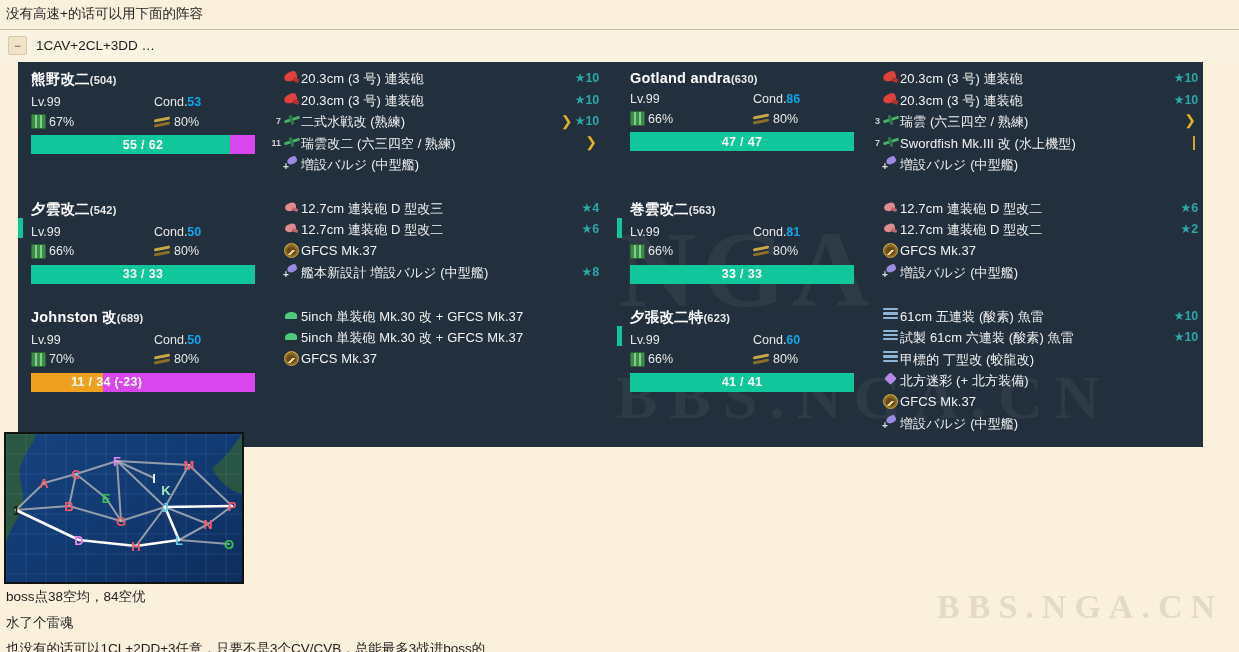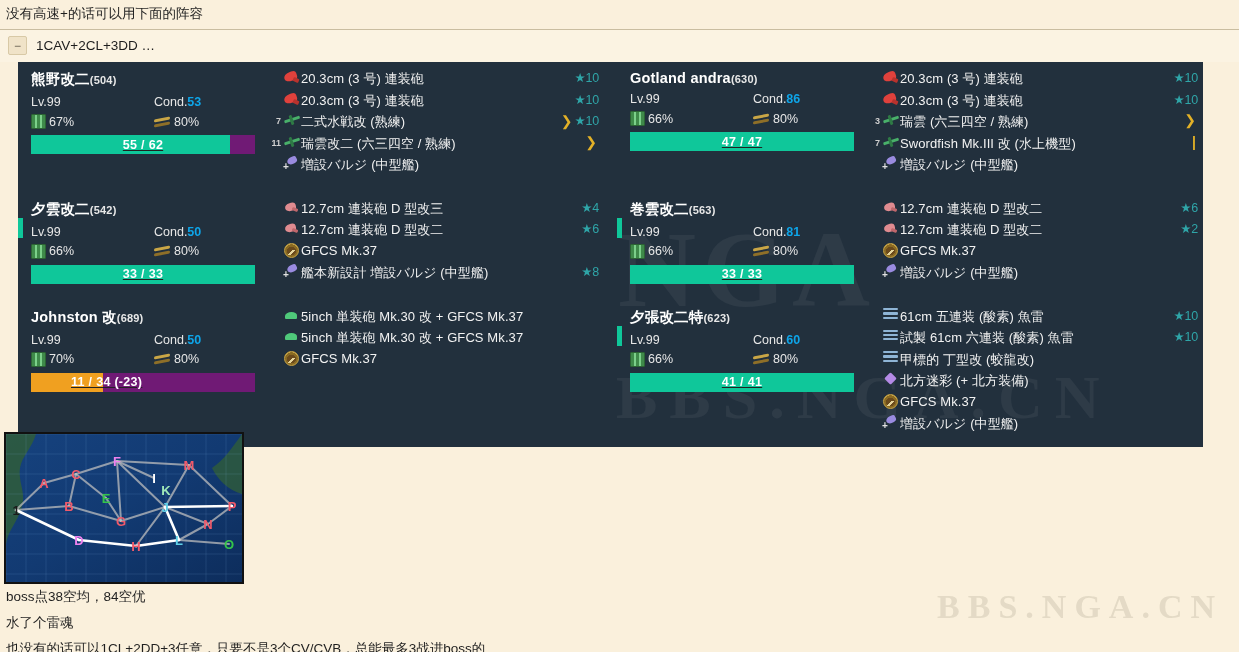--- a/index.html
+++ b/index.html
@@ -106,24 +106,23 @@
     content:"";position:absolute;left:0;width:16px;height:3px;
     background:#c9a646;border-radius:2px;transform:skewY(-10deg);
   }
   .ico-ammo::before{top:1px;}
   .ico-ammo::after{top:6px;background:#8e6f28;}
 
   .hp-row{display:flex;align-items:center;margin-left:1px;}
   .hp-bar{
     position:relative;
     width:224px;height:19px;
-    background:#701a75;
+    background:#d946ef;
     display:flex;align-items:center;
     overflow:hidden;
-    text-decoration:underline;
   }
   .hp-fill{position:absolute;left:0;top:0;bottom:0;background:#0fc79a;}
   .hp-text{
     position:relative;width:100%;text-align:center;
     font-size:12.5px;font-weight:700;color:#ffffff;letter-spacing:.3px;
   }
   .hp-text.shift{text-align:left;padding-left:40px;width:auto;}
 
   
   .eq{display:flex;align-items:flex-start;height:21.5px;white-space:nowrap;}
@@ -133,21 +132,21 @@
     line-height:1;position:relative;top:4px;
   }
   .eq-icon{
     width:19px;flex:0 0 19px;display:flex;align-items:center;justify-content:center;
   }
   .eq-name{
     color:#f2f2f2;font-size:13px;letter-spacing:.1px;
     overflow:hidden;text-overflow:ellipsis;
   }
   .eq-tail{margin-left:auto;display:flex;align-items:center;gap:2px;padding-left:8px;}
-  .eq-star{color:#2fa5a8;font-size:12.5px;font-weight:400;letter-spacing:-.2px;}
+  .eq-star{color:#2fa5a8;font-size:12.5px;font-weight:700;letter-spacing:-.2px;}
   .prof{display:inline-block;color:#e3b127;font-size:14px;font-weight:900;line-height:1;}
 
   
   .g-gun-red{
     width:15px;height:13px;position:relative;
   }
   .g-gun-red::before{
     content:"";position:absolute;left:0;top:2px;width:13px;height:9px;
     background:#e0413c;border-radius:60% 38% 42% 55%;transform:rotate(-20deg);
   }

